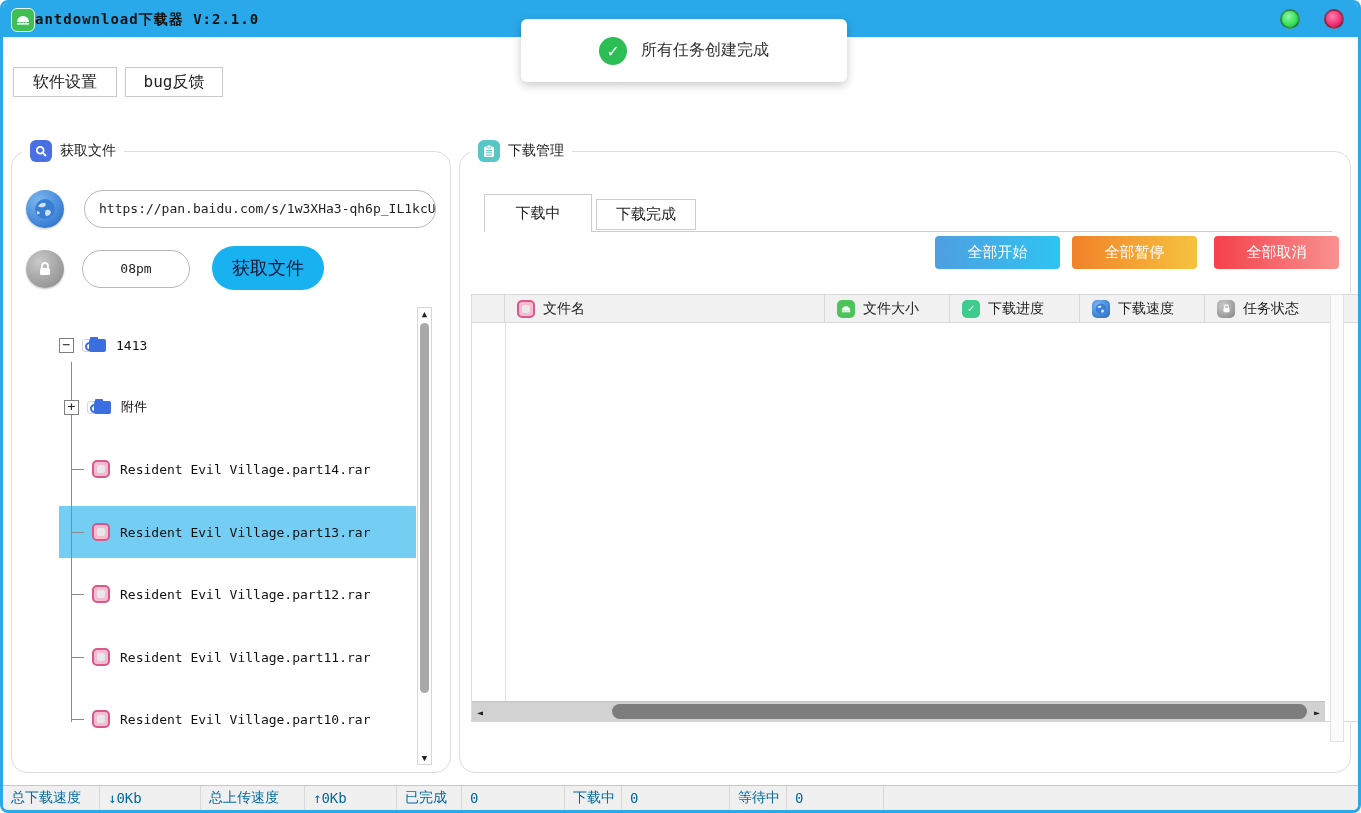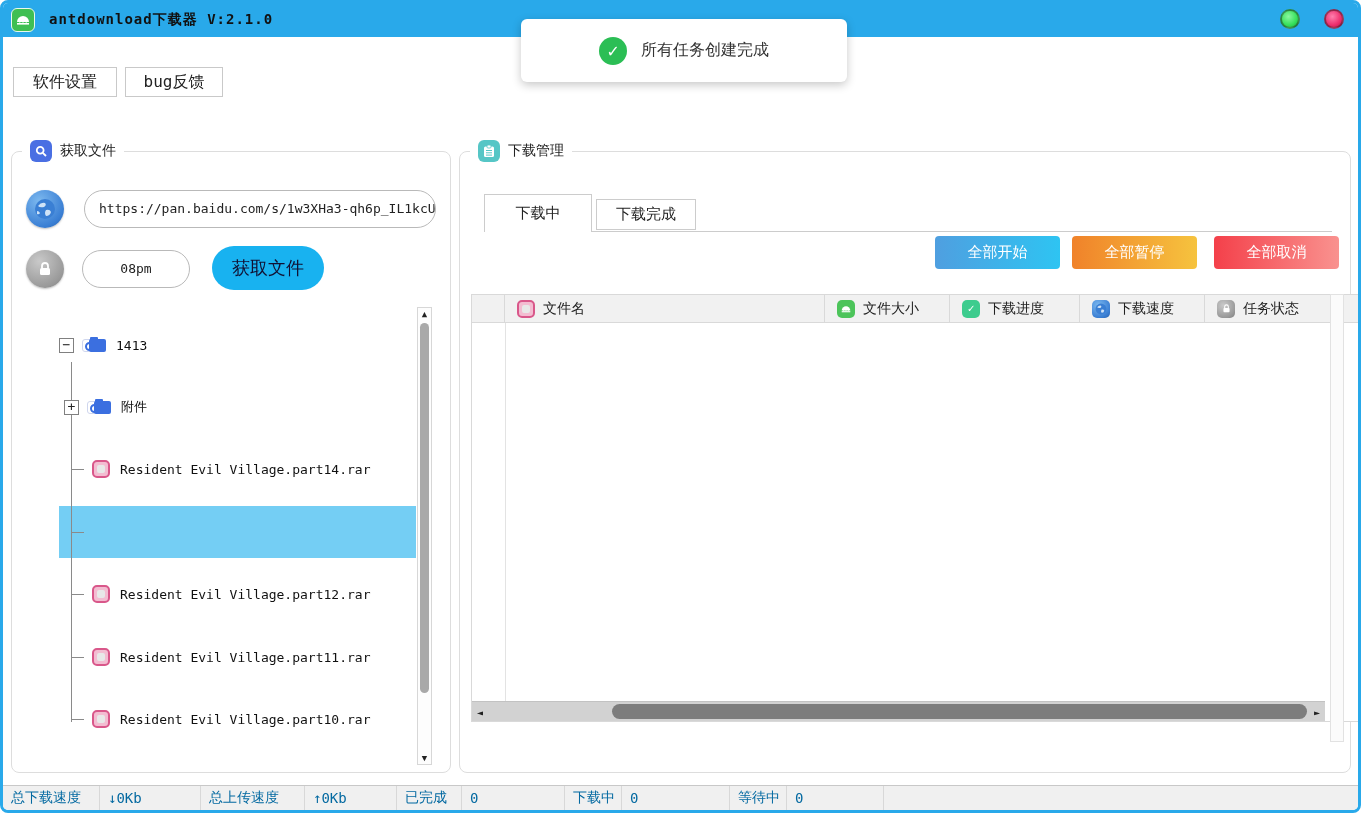--- a/index.html
+++ b/index.html
@@ -3,41 +3,41 @@
 <meta charset="utf-8">
 <style>
   * { margin:0; padding:0; box-sizing:border-box; }
   html,body { width:1361px; height:813px; font-family:"DejaVu Sans Mono","DejaVu Sans","Liberation Sans",sans-serif; background:#fff; }
   .window { position:relative; width:1361px; height:813px; border:3px solid #29a9ea; border-radius:8px; overflow:hidden; background:#fff; }
 
   
   .titlebar { position:absolute; left:0; top:0; right:0; height:34px; background:#29a9ea; display:flex; align-items:center; }
   .appicon { width:24px; height:24px; margin-left:8px; border-radius:6px; background:#3fbf53; border:1px solid #e8f8ec; display:flex; align-items:center; justify-content:center; }
   .appicon svg { display:block; }
-  .apptitle { margin-left:14px; font-size:14px; color:#111; font-weight:bold; letter-spacing:1px; }
+  .apptitle { margin-left:0; font-size:14px; color:#111; font-weight:bold; letter-spacing:1px; }
   .winbtns { position:absolute; right:14px; top:6px; display:flex; gap:24px; }
   .winbtn { width:20px; height:20px; border-radius:50%; border:2px solid rgba(40,40,40,.45); }
   .winbtn.green { background:radial-gradient(circle at 40% 35%, #8bf7a0, #35e05a 60%, #18a83a); }
   .winbtn.red   { background:radial-gradient(circle at 40% 35%, #ff7fae, #ee2f6d 60%, #b01346); }
 
   
   .toast { position:absolute; left:518px; top:16px; width:326px; height:63px; background:#fff; border-radius:6px;
            box-shadow:0 3px 10px rgba(0,0,0,.22); display:flex; align-items:center; justify-content:center; gap:14px; z-index:50; }
   .toast-check { width:28px; height:28px; border-radius:50%; background:#2bbe55; color:#fff; font-size:18px; font-weight:bold;
                  display:flex; align-items:center; justify-content:center; }
   .toast-msg { font-size:16px; color:#333; }
 
   
   .tbtn { position:absolute; height:30px; background:#fff; border:1px solid #c9c9c9; font-size:16px; color:#222;
           display:flex; align-items:center; justify-content:center; cursor:pointer; font-family:inherit; }
   #btn-settings { left:10px; top:64px; width:104px; }
   #btn-bug { left:122px; top:64px; width:98px; }
 
   
-  .panel { position:absolute; border:1px solid #ddd; border-radius:8px; background:#fff; }
+  .panel { position:absolute; border:1px solid #ddd; border-radius:16px; background:#fff; }
   .legend { position:absolute; top:-12px; left:10px; background:#fff; padding:0 8px; display:flex; align-items:center; gap:8px; font-size:14px; color:#222; }
   .legend-icon { width:22px; height:22px; border-radius:6px; display:flex; align-items:center; justify-content:center; }
   .legend-icon.blue { background:#4a6fe3; }
   .legend-icon.teal { background:#56c6c6; }
 
   #left-panel { left:8px; top:148px; width:440px; height:622px; }
   #right-panel { left:456px; top:148px; width:892px; height:622px; }
 
   
   .circle-icon { position:absolute; width:38px; height:38px; border-radius:50%; display:flex; align-items:center; justify-content:center; }
@@ -190,20 +190,24 @@
         <div class="tree-label">附件</div>
       </div>
 
       <div class="tree-tick" style="top:162px;"></div>
       <div class="tree-row" style="left:70px; top:147px;">
         <div class="file-ic"></div>
         <div class="tree-label">Resident Evil Village.part14.rar</div>
       </div>
 
       <div class="tree-tick" style="top:225px;"></div>
+      <div class="tree-row" style="left:70px; top:210px;">
+        <div class="file-ic"></div>
+        <div class="tree-label">Resident Evil Village.part13.rar</div>
+      </div>
 
       <div class="tree-tick" style="top:287px;"></div>
       <div class="tree-row" style="left:70px; top:272px;">
         <div class="file-ic"></div>
         <div class="tree-label">Resident Evil Village.part12.rar</div>
       </div>
 
       <div class="tree-tick" style="top:350px;"></div>
       <div class="tree-row" style="left:70px; top:335px;">
         <div class="file-ic"></div>

